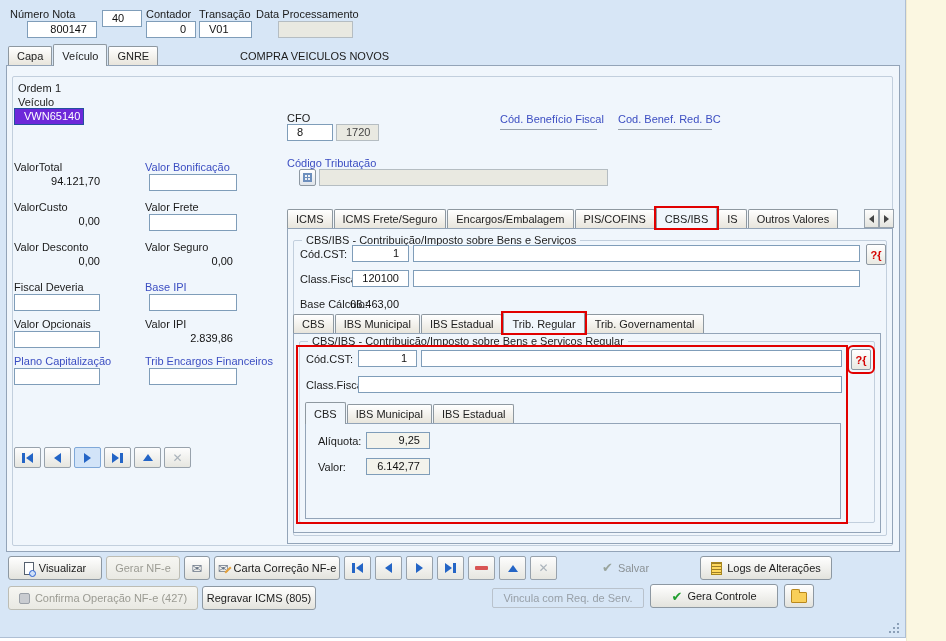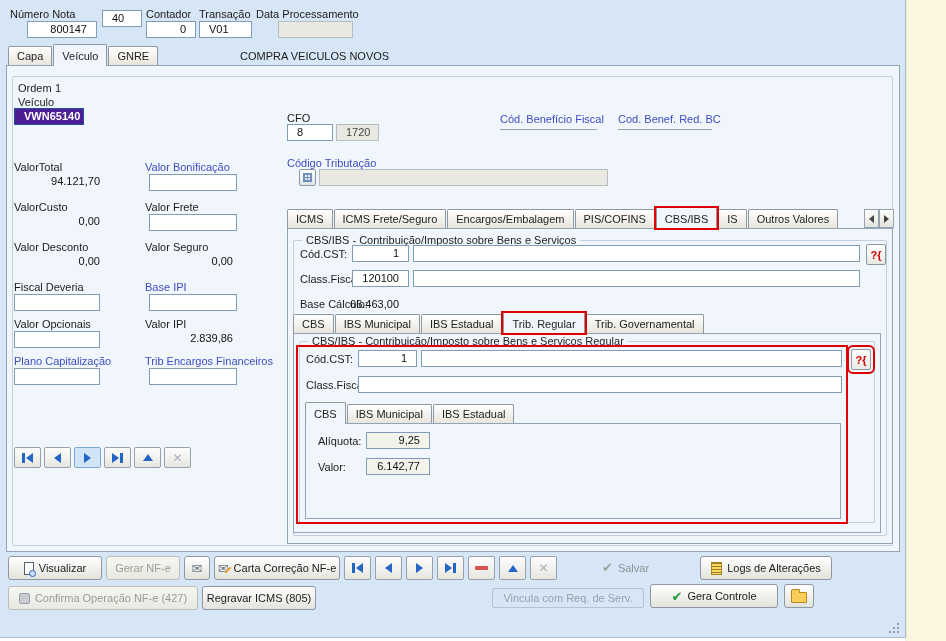--- a/index.html
+++ b/index.html
@@ -12,21 +12,21 @@
   .window{position:absolute;left:0;top:0;width:906px;height:638px;background:var(--win);
           border-right:1px solid #aebfd4;border-bottom:1px solid #aebfd4}
   .side-strip{position:absolute;left:906px;top:0;width:40px;height:641px;background:#fbf7e1;border-left:1px solid #efe9cf}
   .lbl{position:absolute;font-size:11px;line-height:13px;color:#1b1b1b;white-space:nowrap}
   .lbl.blue{color:var(--blue-lbl)}
   .field{position:absolute;height:17px;background:#fff;border:1px solid var(--bord);
          font-size:11px;line-height:15px;padding:0 9px;white-space:nowrap;overflow:hidden;color:#111}
   .field.num{text-align:right}
   .field.dis{background:#e9e9e1;border-color:#b5bdc2;color:#444}
   .field.calc{background:#f3f3ec}
-  .field.sel-blue{background:#4c1d95;border-color:#24509e;color:#fff;font-weight:bold}
+  .field.sel-blue{background:#6d28d9;border-color:#24509e;color:#fff;font-weight:normal}
   .flat{position:absolute;font-size:11px;line-height:13px;text-align:right;white-space:nowrap;color:#111}
   .uline{position:absolute;height:1px;background:#98a2ac}
   .boxpanel{position:absolute;border:1px solid #93a4b8;background:var(--page)}
   .groupbox{position:absolute;border:1px solid #c2cfdd;border-radius:2px}
   .gb-cap{position:absolute;top:-7px;left:8px;background:var(--page);padding:0 4px;font-size:11px;line-height:13px;color:#222;white-space:nowrap}
   .tabstrip{position:absolute;white-space:nowrap;display:flex;align-items:flex-start;z-index:5}
   .tab{position:relative;display:inline-flex;align-items:center;margin-top:2px;height:19px;padding:0 8px;
        font-size:11px;color:#222;background:linear-gradient(#ffffff,#e8e5dc);
        border:1px solid #8e98a0;border-bottom:none;border-radius:2px 2px 0 0;margin-right:1px;cursor:pointer}
   .tab.sel{margin-top:0;height:22px;background:var(--page);z-index:6}

